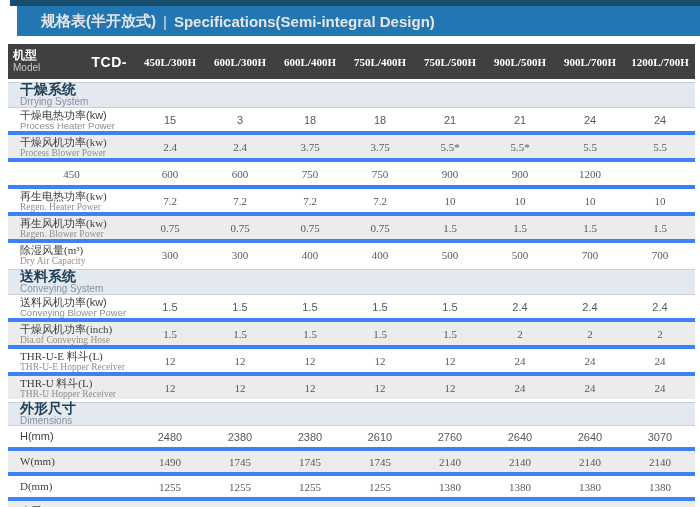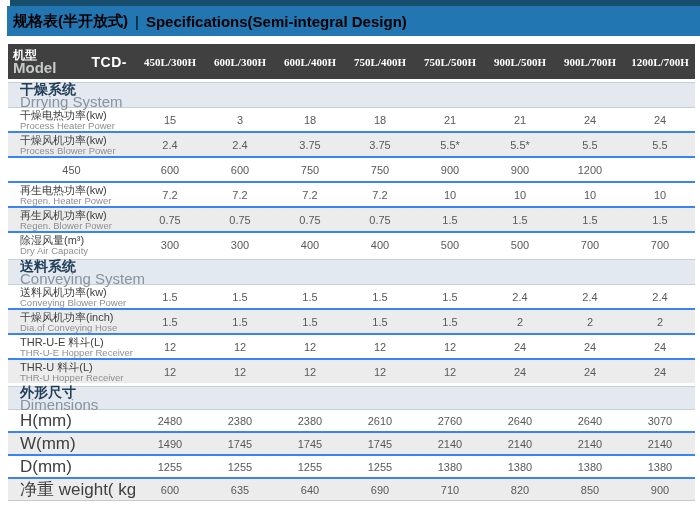--- a/index.html
+++ b/index.html
@@ -4,67 +4,67 @@
 <style>
   html,body { margin:0; padding:0; }
   body {
     width:700px; height:507px; overflow:hidden;
     background:#ffffff;
     font-family:"Liberation Sans", sans-serif;
     -webkit-font-smoothing:antialiased;
   }
   .top-strip { height:6px; margin-left:10px; background:#174e6d; }
   .title-bar {
-    height:30px; margin-left:7px; background:#2277b3;
-    color:#000000; display:flex; align-items:center;
-    padding-left:6px; font-size:15px; font-weight:bold;
+    height:30px; margin-left:17px; background:#2277b3;
+    color:#e5e5e5; display:flex; align-items:center;
+    padding-left:24px; font-size:15px; font-weight:bold;
   }
   .title-bar .sep { margin:0 7px; font-weight:normal; opacity:.95; }
   .gap-under-title { height:8px; }
 
   .spec-table { margin:0 5px 0 8px; }
 
   
   .model-row {
     height:35px; background:#404040; color:#ffffff;
     display:grid; grid-template-columns:127px repeat(8,1fr);
     align-items:center;
   }
   .model-label-cell {
     display:flex; justify-content:space-between; align-items:center;
     padding:0 8px 0 5px;
   }
   .model-label-cn { font-size:12px; font-weight:bold; line-height:13px; }
-  .model-label-en { font-size:15px; font-weight:bold; color:#c7cacb; line-height:12px; }
+  .model-label-en { font-size:10px; font-weight:normal; color:#c7cacb; line-height:12px; }
   .tcd-prefix { font-size:14px; font-weight:bold; letter-spacing:.5px; }
   .model-col { font-size:11px; font-weight:bold; text-align:center; white-space:nowrap;font-family:Liberation Serif, serif; }
 
   
   .section-band {
     box-sizing:border-box; height:26px; margin-top:3px;
     background:#e3e9ef;
     border-top:1px solid #c6d0d9; border-bottom:1px solid #c6d0d9;
     padding-left:12px; display:flex; flex-direction:column; justify-content:center;
   }
   .section-band .sec-cn { font-size:14px; font-weight:bold; color:#22405a; line-height:13px; }
-  .section-band .sec-en { font-size:15px; color:#8793a0; line-height:11px; }
+  .section-band .sec-en { font-size:10px; color:#8793a0; line-height:11px; }
   .section-band.compact { height:24px; }
 
   
   .spec-row {
     display:grid; grid-template-columns:127px repeat(8,1fr);
     align-items:center; height:23px; background:#ffffff;
   }
   .spec-row.alt { background:#ececec; }
-  .spec-row + .spec-row { border-top:2px solid #3b82f6; }
+  .spec-row + .spec-row { border-top:4px solid #3b82f6;font-family:Liberation Serif, serif; }
   .spec-row.compact { height:21px; }
   .row-label { padding-left:12px; overflow:hidden; }
   .row-label .lab-cn { font-size:11px; color:#404040; line-height:12px; white-space:nowrap; }
   .row-label .lab-en { font-size:9.5px; color:#8f8f8f; line-height:10px; white-space:nowrap; }
-  .row-label .lab-cn.single { font-size:17px; line-height:21px; }
+  .row-label .lab-cn.single { font-size:11px; line-height:21px; }
   .value-cell { text-align:center; font-size:11px; color:#595959; white-space:nowrap; }
   #sections { border-bottom:1px solid #c9c9c9; }
 </style>
 </head>
 <body>
 
 <div class="page">
 
   <div class="top-strip"></div>
 

